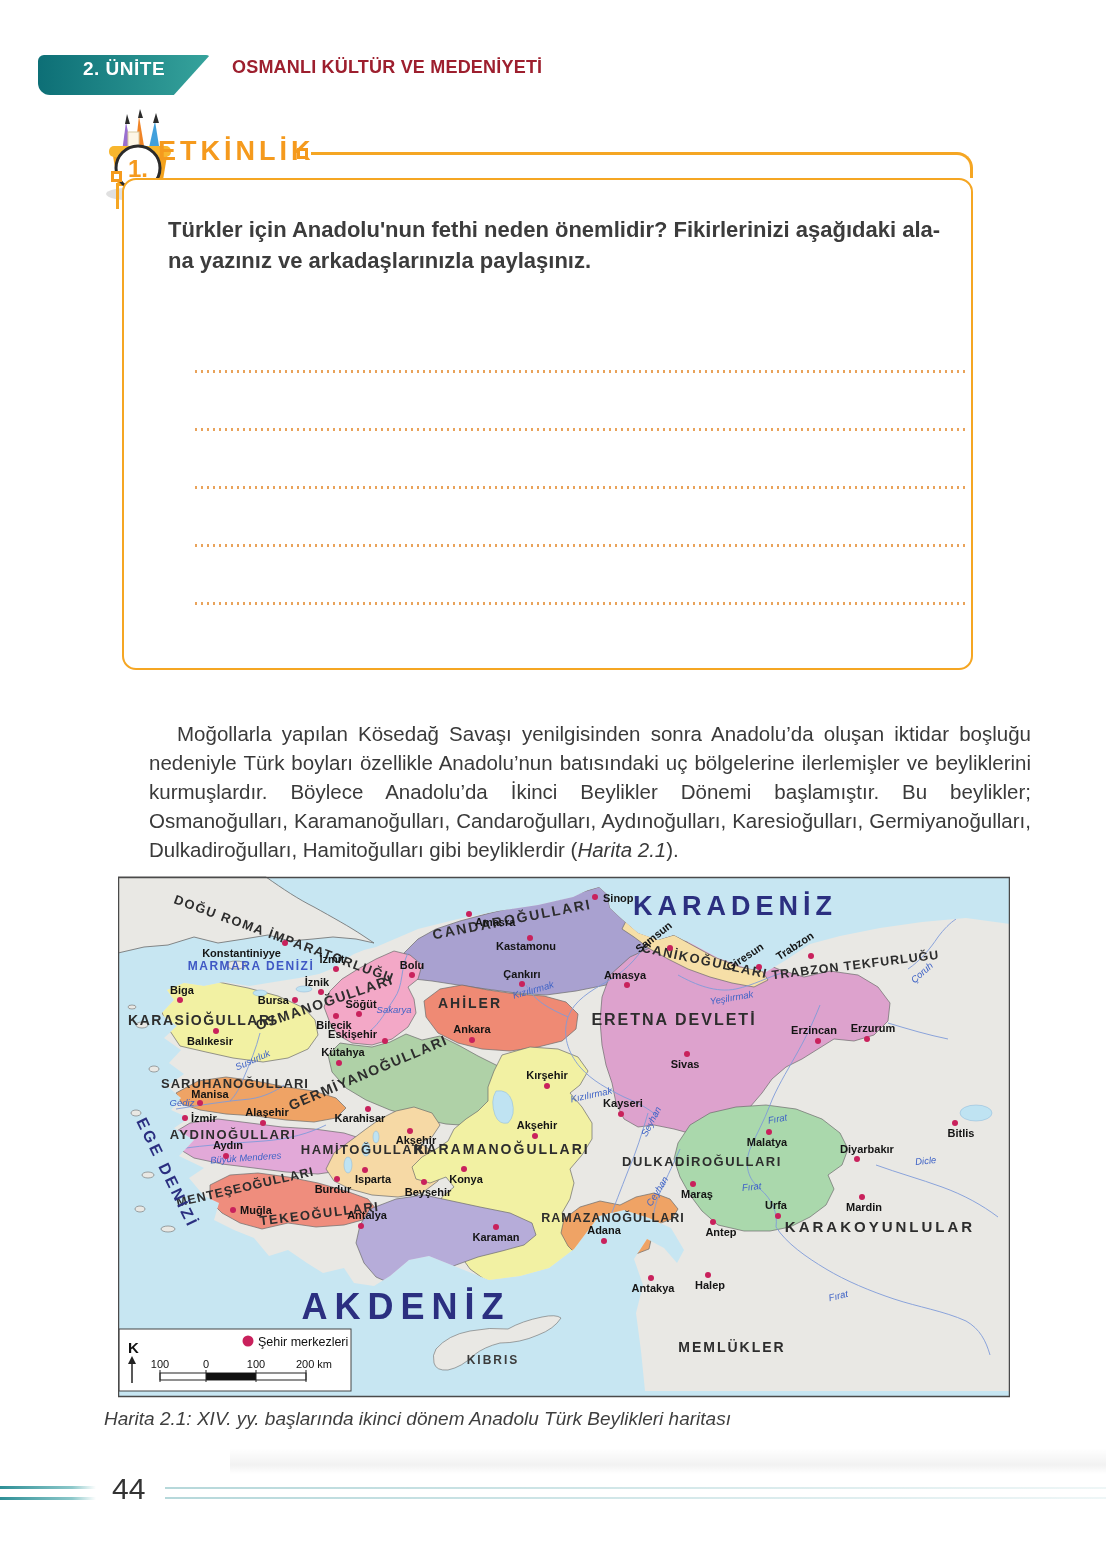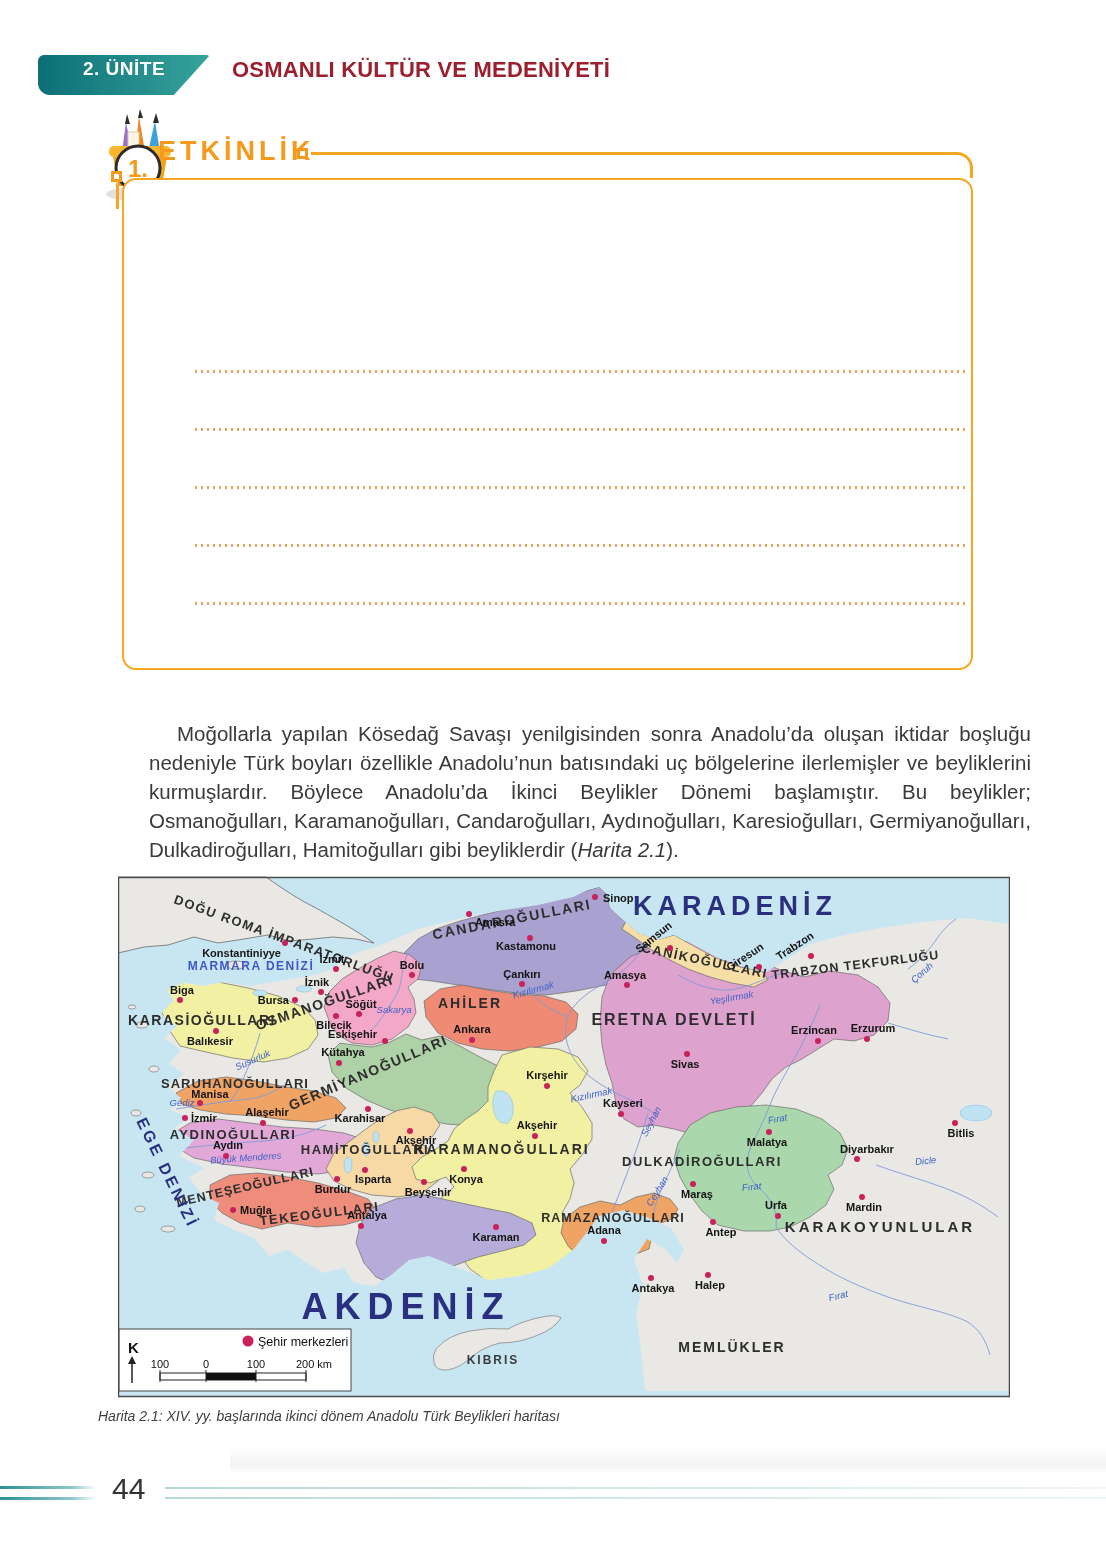--- a/index.html
+++ b/index.html
@@ -10,38 +10,38 @@
   .abs{position:absolute;}
   
   .unit-badge{
     left:38px;top:55px;width:172px;height:40px;line-height:28px;
     background:linear-gradient(90deg,#0d6f76,#36a39c);
     color:#fff;font-weight:bold;font-size:19px;text-align:center;
     border-radius:6px 4px 22px 12px;
     clip-path:polygon(0 0,100% 0,79% 100%,0 100%);
     letter-spacing:.5px;
   }
-  .page-title{left:232px;top:57px;font-size:22px;font-weight:bold;color:#9d1f2e;letter-spacing:.2px;}
+  .page-title{left:232px;top:57px;font-size:18px;font-weight:bold;color:#9d1f2e;letter-spacing:.2px;}
   
   .act-icon{left:98px;top:106px;width:100px;height:100px;}
   .act-label{left:158px;top:136px;font-size:27px;font-weight:bold;color:#f59a1d;letter-spacing:4px;}
   .conn-square{width:11px;height:11px;border:3px solid #f59a1d;background:#fff;box-sizing:border-box;}
   .conn-line{left:311px;top:152px;width:662px;height:26px;box-sizing:border-box;
     border-top:3px solid #f5a623;border-right:3px solid #f5a623;border-top-right-radius:16px;}
   .left-tick{left:116px;top:183px;width:3px;height:26px;background:#f5a623;}
   
   .activity-box{left:122px;top:178px;width:851px;height:492px;border:2.5px solid #f5a623;border-radius:14px;box-sizing:border-box;background:#fff;}
   .question{left:168px;top:214px;width:800px;font-size:22px;line-height:31px;font-weight:bold;color:#3c3c3c;}
   .dotline{left:195px;width:770px;height:3px;
     background:repeating-linear-gradient(90deg,#e9a35b 0 2px,transparent 2px 6px);}
   
   .body-par{left:113px;top:698px;width:882px;font-size:20.5px;line-height:29px;color:#3a3a3a;text-align:justify;text-indent:28px;margin-left:36px;}
   
   .map-fig{left:118px;top:876px;width:892px;height:522px;}
-  .map-caption{left:98px;top:1408px;width:880px;font-size:14px;font-style:italic;color:#3f3f3f;}
+  .map-caption{left:104px;top:1408px;width:880px;font-size:19px;font-style:italic;color:#3f3f3f;}
   
   .page-num{left:112px;top:1472px;font-size:30px;color:#333;}
   .teal-line-l{left:0;width:96px;height:3px;background:linear-gradient(90deg,#2e8f96,#8cc8ca 75%,rgba(140,200,202,0));}
   .teal-line-r{left:165px;width:941px;height:2px;background:linear-gradient(90deg,rgba(46,143,150,.35),rgba(46,143,150,.08));}
   .page-shadow{left:230px;top:1448px;width:876px;height:26px;
     background:linear-gradient(180deg,rgba(0,0,0,0),rgba(0,0,0,.05) 65%,rgba(0,0,0,0));}
   
   text{font-family:"Liberation Sans", sans-serif;}
   .region-label{font-weight:bold;fill:#2d2d2d;}
   .city-label{font-size:11px;font-weight:bold;fill:#141414;}
@@ -74,20 +74,22 @@
   </svg>
 </div>
 <div class="abs act-label">ETKİNLİK</div>
 <div class="abs conn-square" style="left:297px;top:148px;"></div>
 <div class="abs conn-line"></div>
 <div class="abs conn-square" style="left:111px;top:171px;"></div>
 <div class="abs left-tick"></div>
 
 <div class="abs activity-box"></div>
 <div class="abs question">
+  <div>Türkler için Anadolu'nun fethi neden önemlidir? Fikirlerinizi aşağıdaki ala-</div>
+  <div>na yazınız ve arkadaşlarınızla paylaşınız.</div>
 </div>
 <div class="abs dotline" style="top:370px;"></div>
 <div class="abs dotline" style="top:428px;"></div>
 <div class="abs dotline" style="top:486px;"></div>
 <div class="abs dotline" style="top:544px;"></div>
 <div class="abs dotline" style="top:602px;"></div>
 
 <p class="abs body-par"><span>Moğollarla yapılan Kösedağ Savaşı yenilgisinden sonra Anadolu’da oluşan iktidar boşluğu nedeniyle Türk boyları özellikle Anadolu’nun batısındaki uç bölgelerine ilerlemişler ve beyliklerini kurmuşlardır. Böylece Anadolu’da İkinci Beylikler Dönemi başlamıştır. Bu beylikler; Osmanoğulları, Karamanoğulları, Candaroğulları, Aydınoğulları, Karesioğulları, Germiyanoğulları, Dulkadiroğulları, Hamitoğulları gibi beyliklerdir (</span><em>Harita 2.1</em><span>).</span></p>
 
 <figure class="abs map-fig" style="margin:0;">

